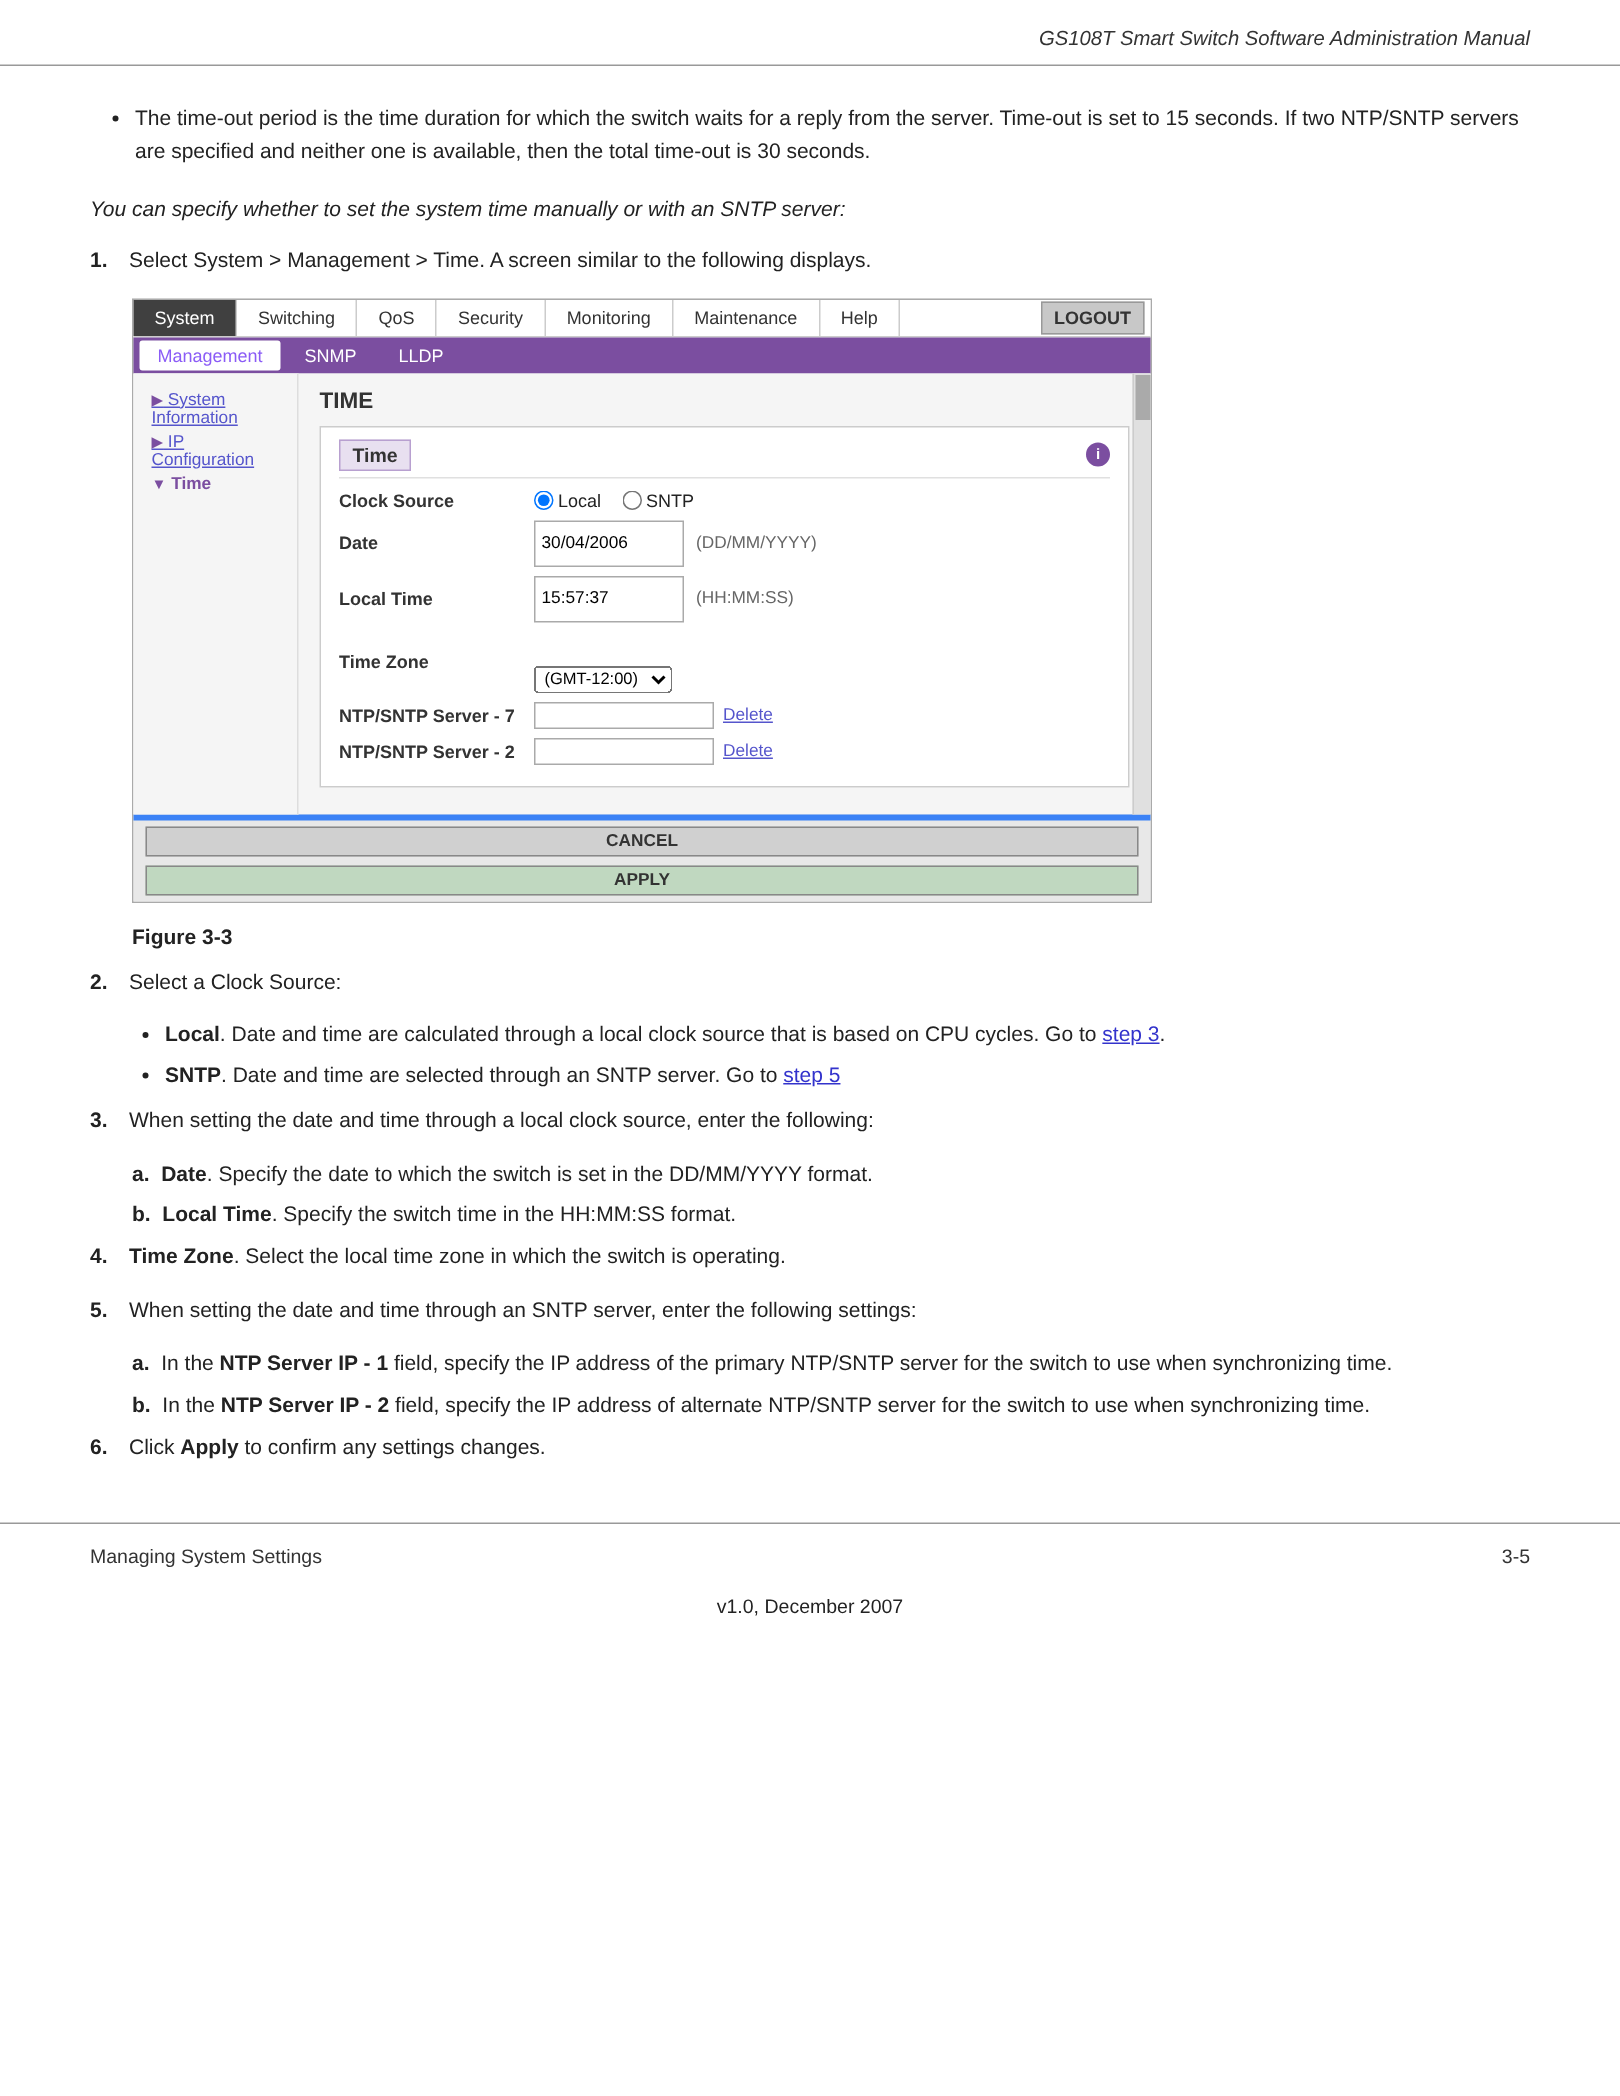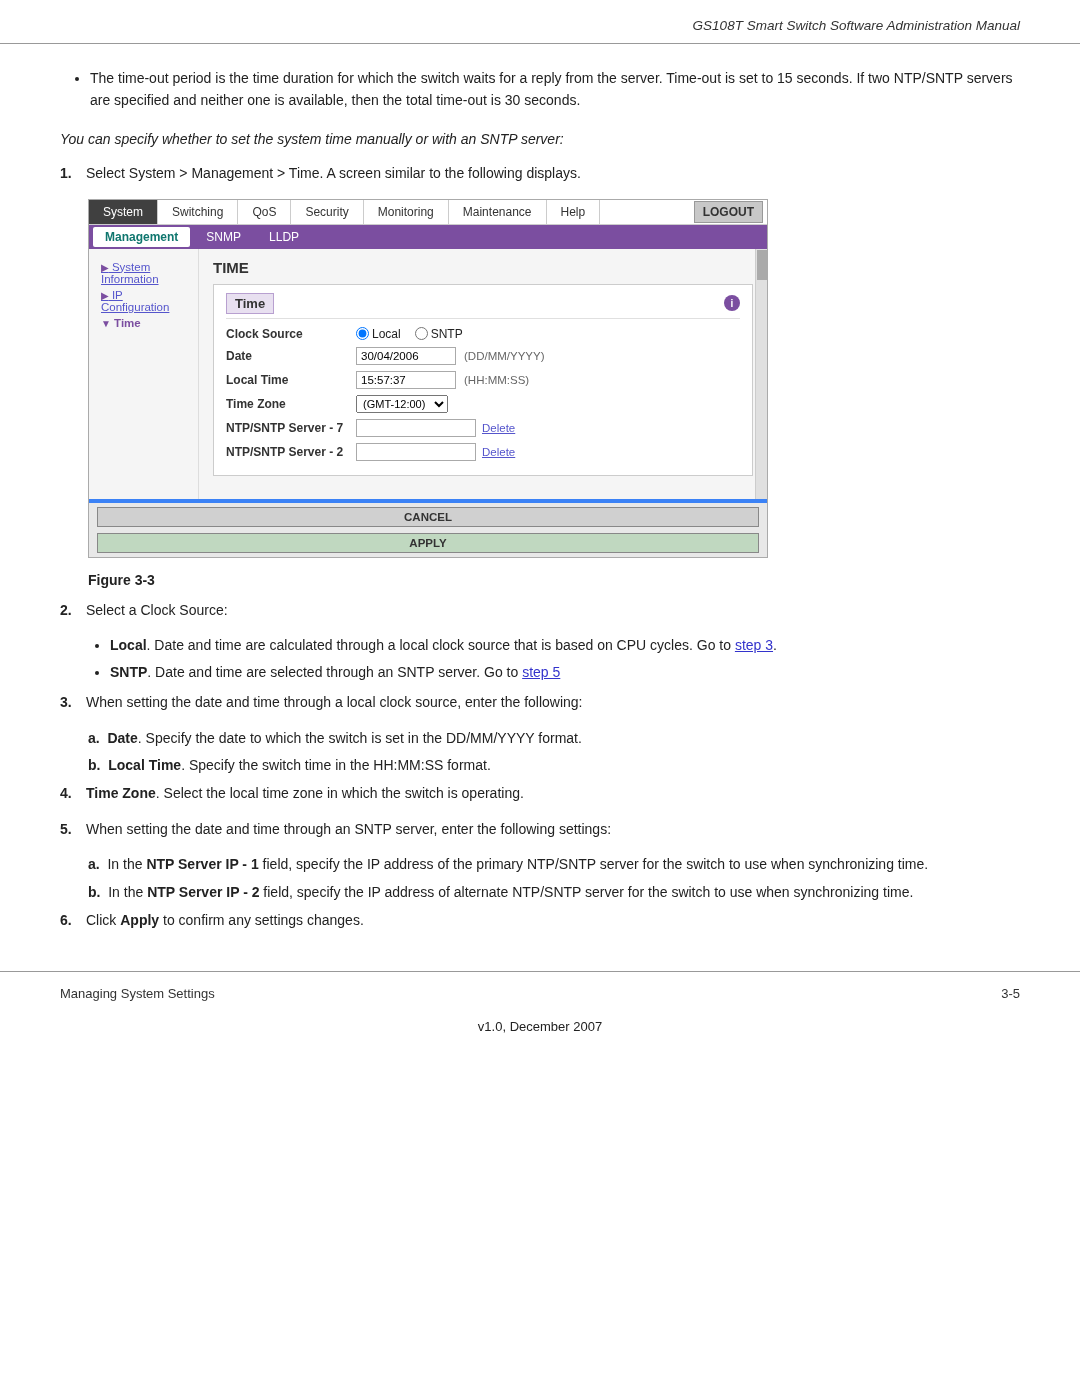--- a/index.html
+++ b/index.html
@@ -130,22 +130,22 @@
     }
     .sub-nav-tab {
       padding: 3px 12px;
       font-size: 12px;
       color: #fff;
       cursor: pointer;
       border-radius: 2px;
     }
     .sub-nav-tab.active {
       background: #fff;
-      color: #0f766e;
-      font-weight: bold;
+      color: #8b5cf6;
+      font-weight: normal;
     }
 
     
     .ui-body {
       display: flex;
       background: #f5f5f5;
       min-height: 250px;
     }
 
     
@@ -259,36 +259,37 @@
       gap: 3px;
       font-size: 12px;
     }
 
     
     .text-input {
       border: 1px solid #aaa;
       padding: 1px 4px;
       font-size: 11.5px;
       width: 100px;
-      height: 18px;
+      height: 31px;
       background: #fff;
     }
     .text-input-sm {
       border: 1px solid #aaa;
       padding: 1px 4px;
       font-size: 11.5px;
       width: 120px;
       height: 18px;
       background: #fff;
     }
 
     select.tz-select {
       font-size: 11px;
       padding: 1px 2px;
       height: 18px;
+      margin-top: 23px;
     }
 
     .delete-link {
       color: #5555cc;
       text-decoration: underline;
       font-size: 11.5px;
       cursor: pointer;
       margin-left: 6px;
     }
 

